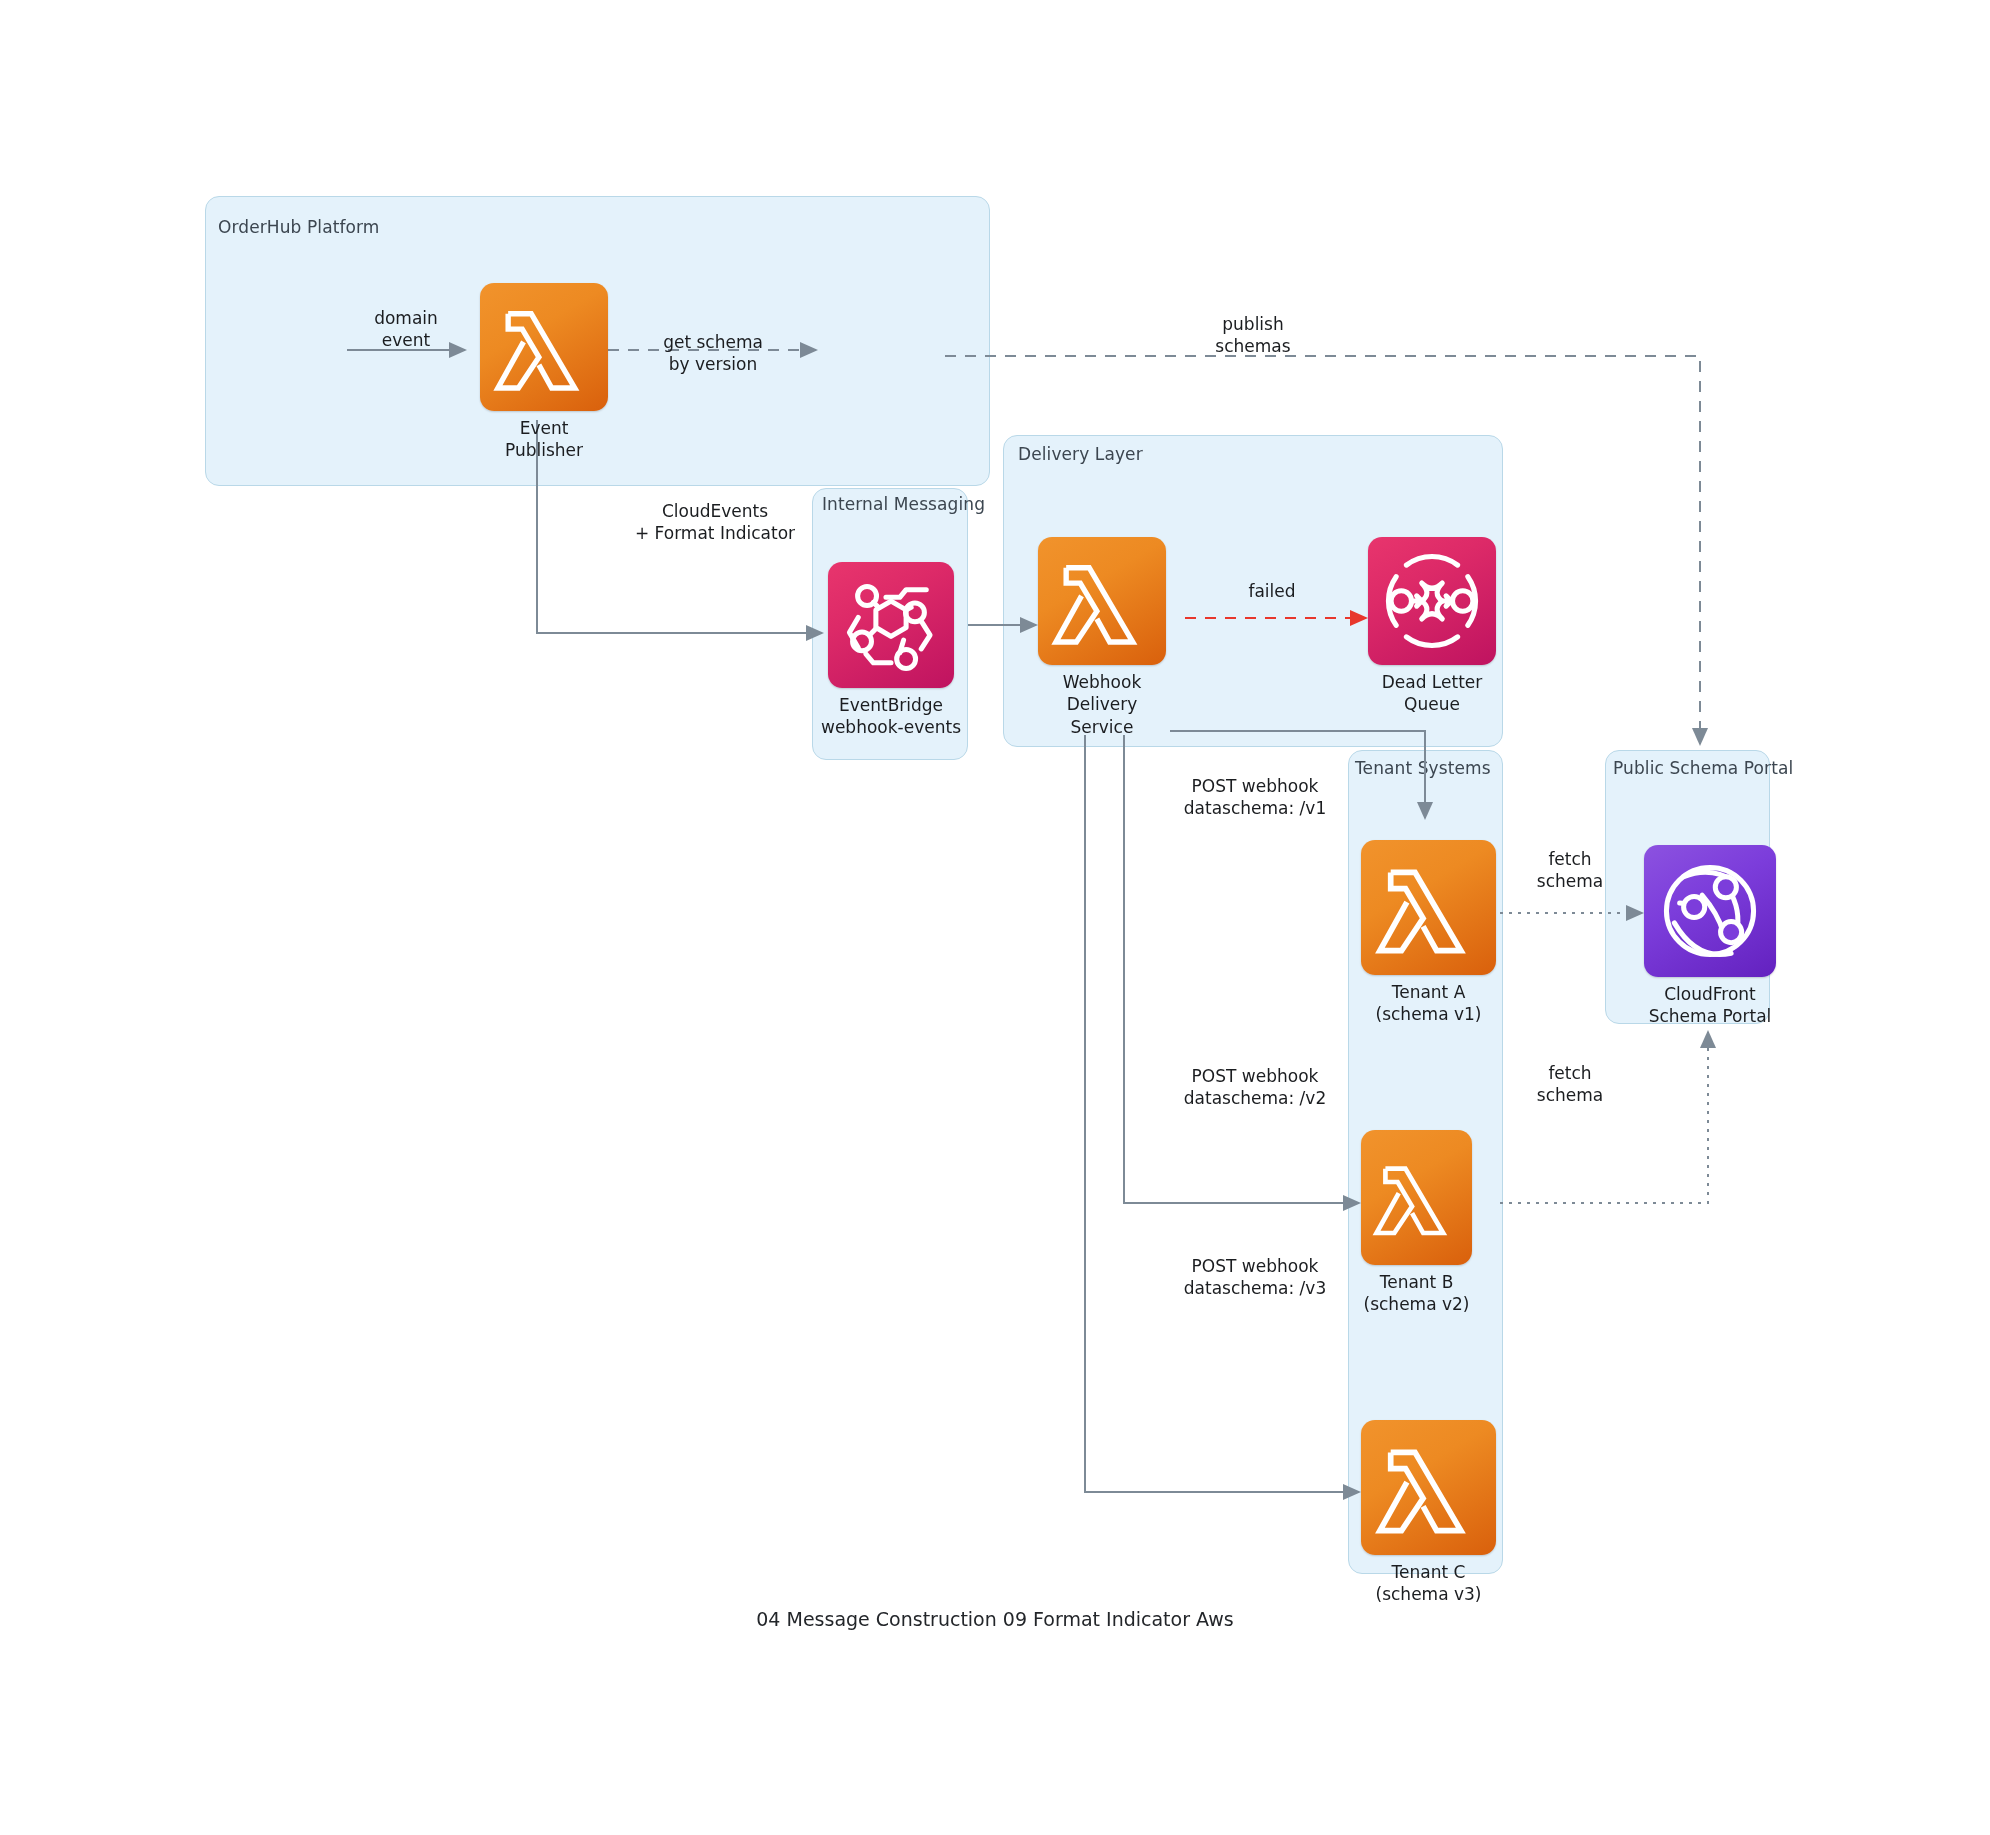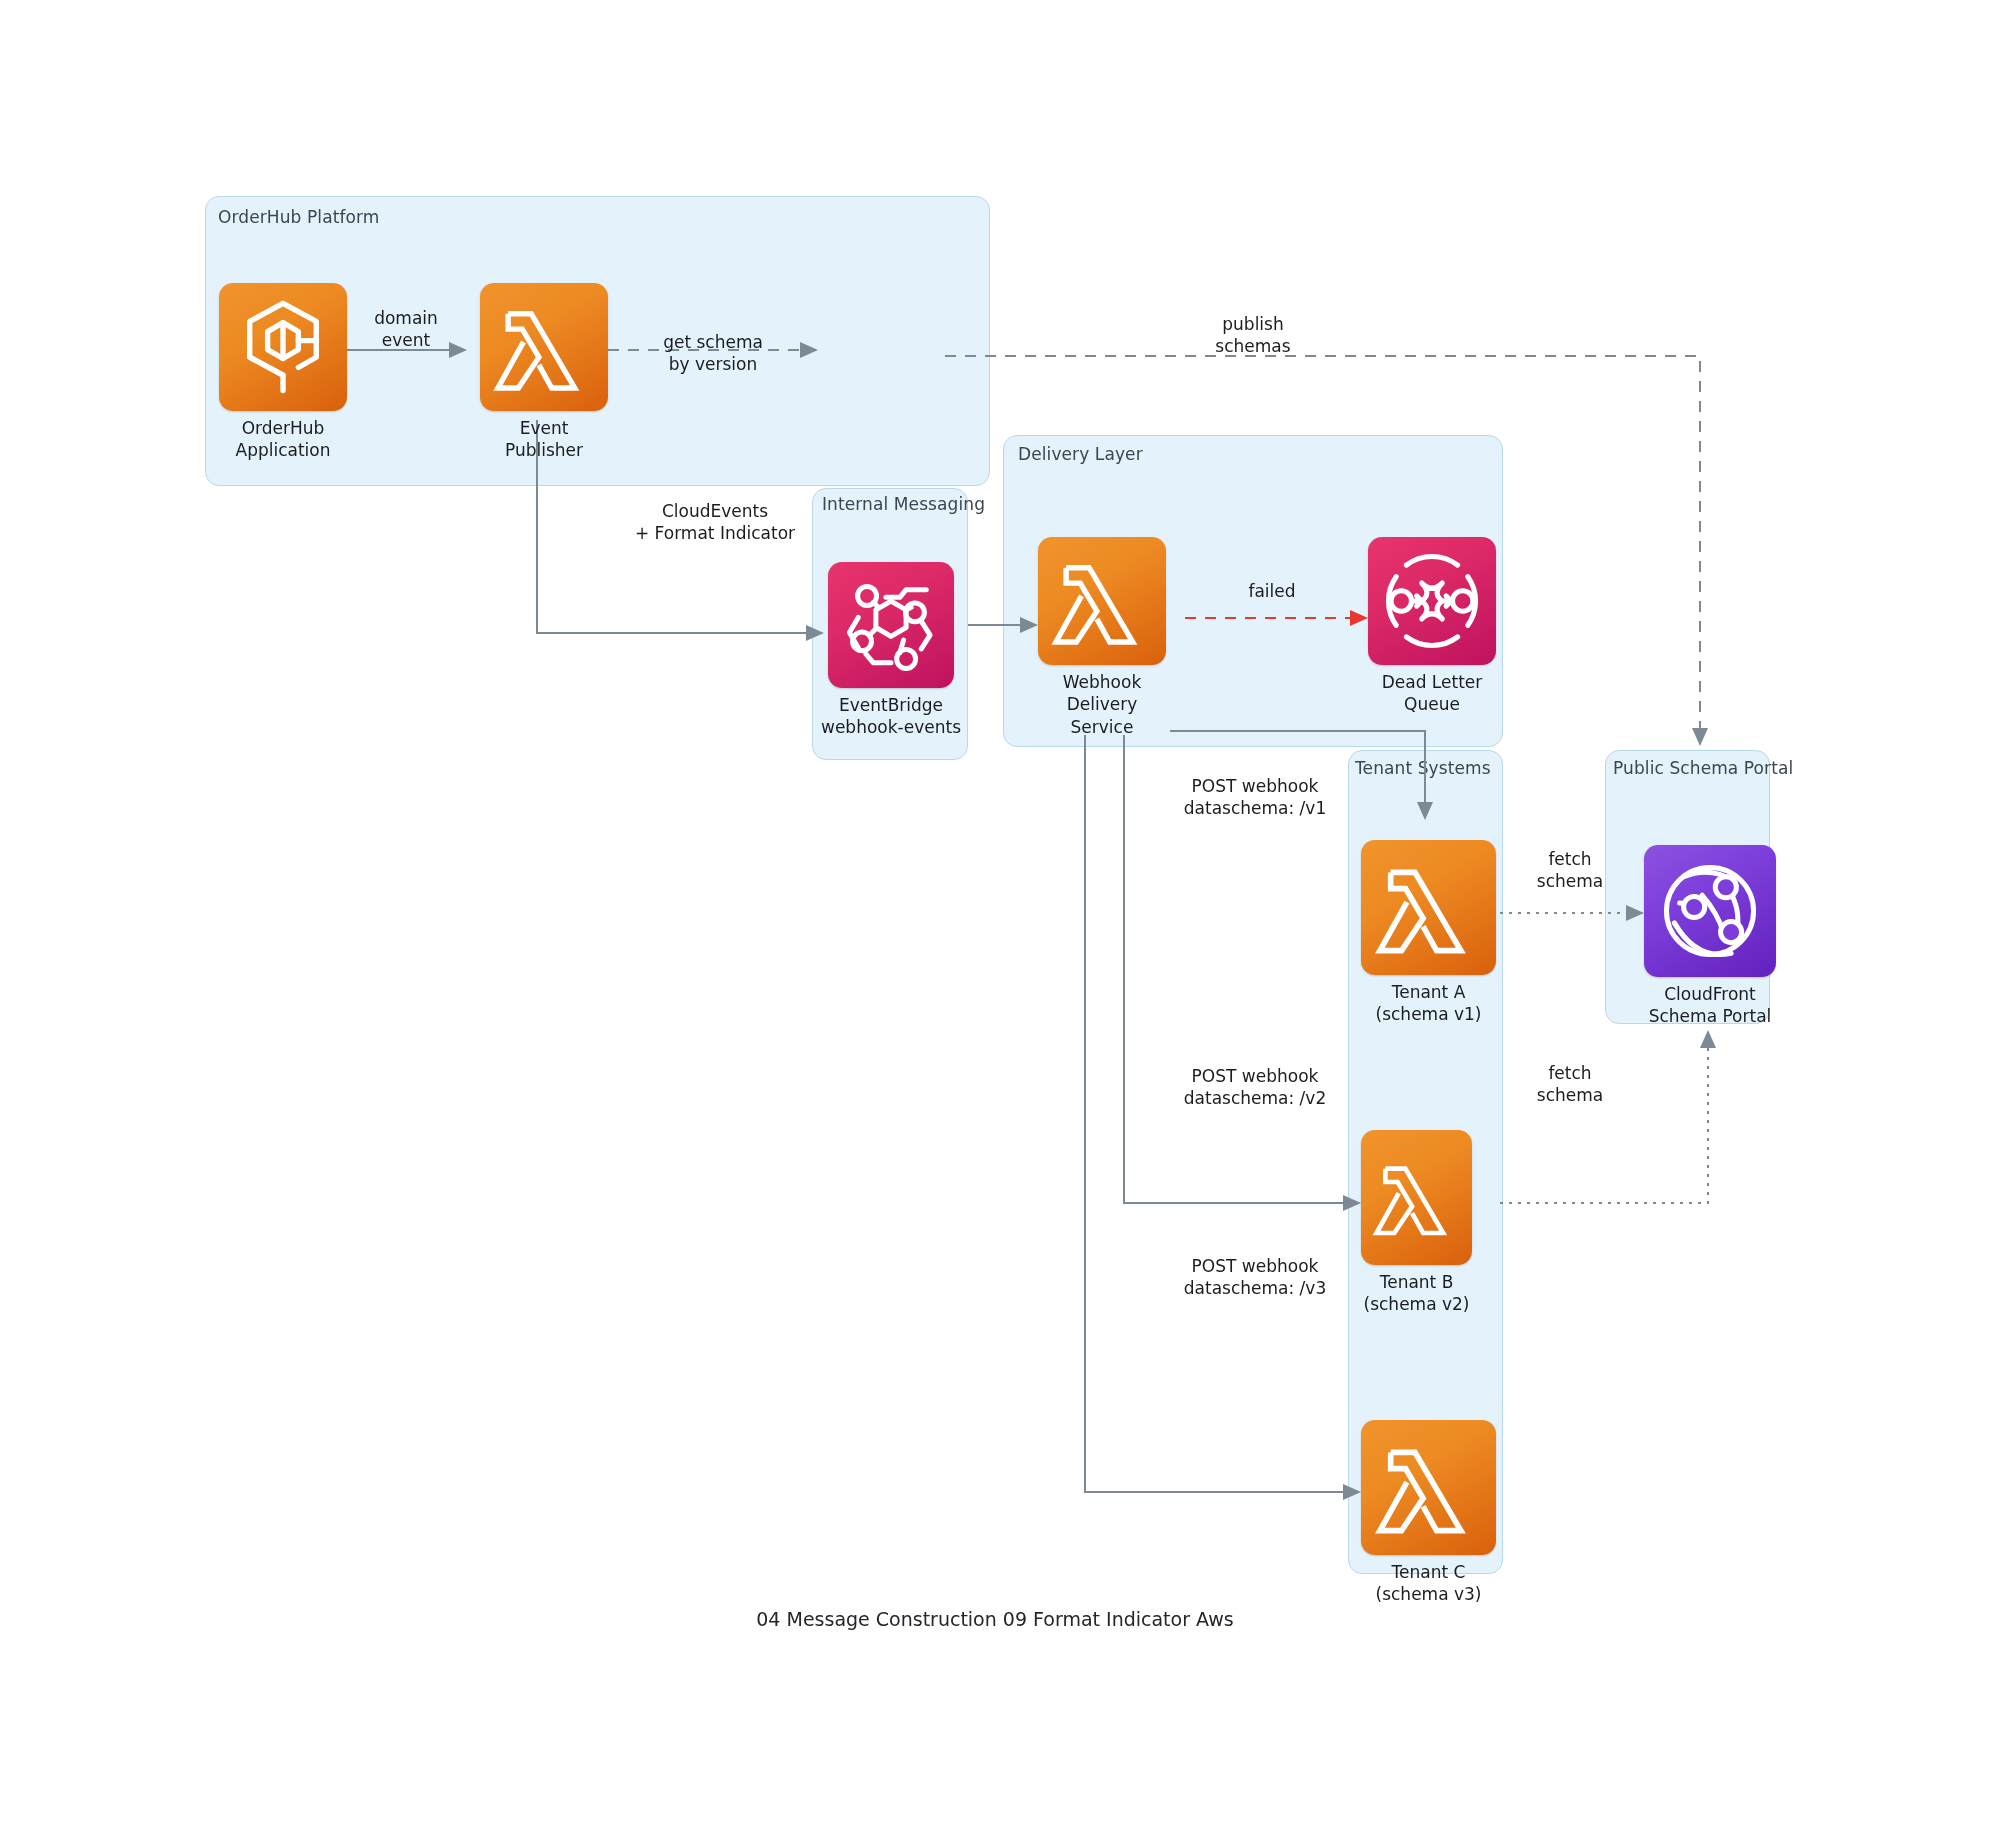--- a/index.html
+++ b/index.html
@@ -76,21 +76,21 @@
     font-size: 19px;
     color: #23262a;
   }
 </style>
 </head>
 <body>
 
 <div id="canvas">
 
   <div class="group" style="left:205px; top:196px; width:785px; height:290px;"></div>
-  <div class="group-title" style="left:218px; top:207px;">OrderHub Platform</div>
+  <div class="group-title" style="left:218px; top:217px;">OrderHub Platform</div>
 
   <div class="group" style="left:812px; top:488px; width:156px; height:272px;"></div>
   <div class="group-title" style="left:822px; top:494px;">Internal Messaging</div>
 
   <div class="group" style="left:1003px; top:435px; width:500px; height:312px;"></div>
   <div class="group-title" style="left:1018px; top:444px;">Delivery Layer</div>
 
   <div class="group" style="left:1348px; top:750px; width:155px; height:824px;"></div>
   <div class="group-title" style="left:1355px; top:758px;">Tenant Systems</div>
 
@@ -172,38 +172,20 @@
   <div class="edge-label" style="left:1570px; top:848px;">
     <div style="white-space:pre-line">fetch
 schema</div>
   </div>
 
   <div class="edge-label" style="left:1570px; top:1062px;">
     <div style="white-space:pre-line">fetch
 schema</div>
   </div>
 
-  <div class="node" style="left:219px; top:283px; width:128px; height:128px;">
-    <div class="tile lambda">
-      <svg viewBox="0 0 100 100" xmlns="http://www.w3.org/2000/svg">
-        <g fill="none" stroke="#ffffff" stroke-width="4.2" stroke-linejoin="round" stroke-linecap="round">
-          <path d="M50 16 L76 30 L76 58 L62 66"></path>
-          <path d="M50 16 L24 30 L24 58 L50 72"></path>
-          <path d="M24 58 L50 72 L50 84"></path>
-          <path d="M38 38 L50 31 L62 38 L62 52 L50 59 L38 52 Z"></path>
-          <path d="M50 31 L50 59"></path>
-          <path d="M62 45 L76 45"></path>
-        </g>
-      </svg>
-    </div>
-    <div class="node-label">
-      <div>OrderHub</div>
-      <div>Application</div>
-    </div>
-  </div>
 
   <div class="node" style="left:480px; top:283px; width:128px; height:128px;">
     <div class="tile lambda">
       <svg viewBox="0 0 100 100" xmlns="http://www.w3.org/2000/svg">
         <g fill="none" stroke="#ffffff" stroke-width="4.2" stroke-linejoin="miter" stroke-linecap="butt">
           <path d="M22 24 L40 24 L74 82 L56 82 L46 64"></path>
           <path d="M22 24 L22 36 L33 36 L46 58 L30 82 L14 82 L34 46"></path>
         </g>
       </svg>
     </div>

